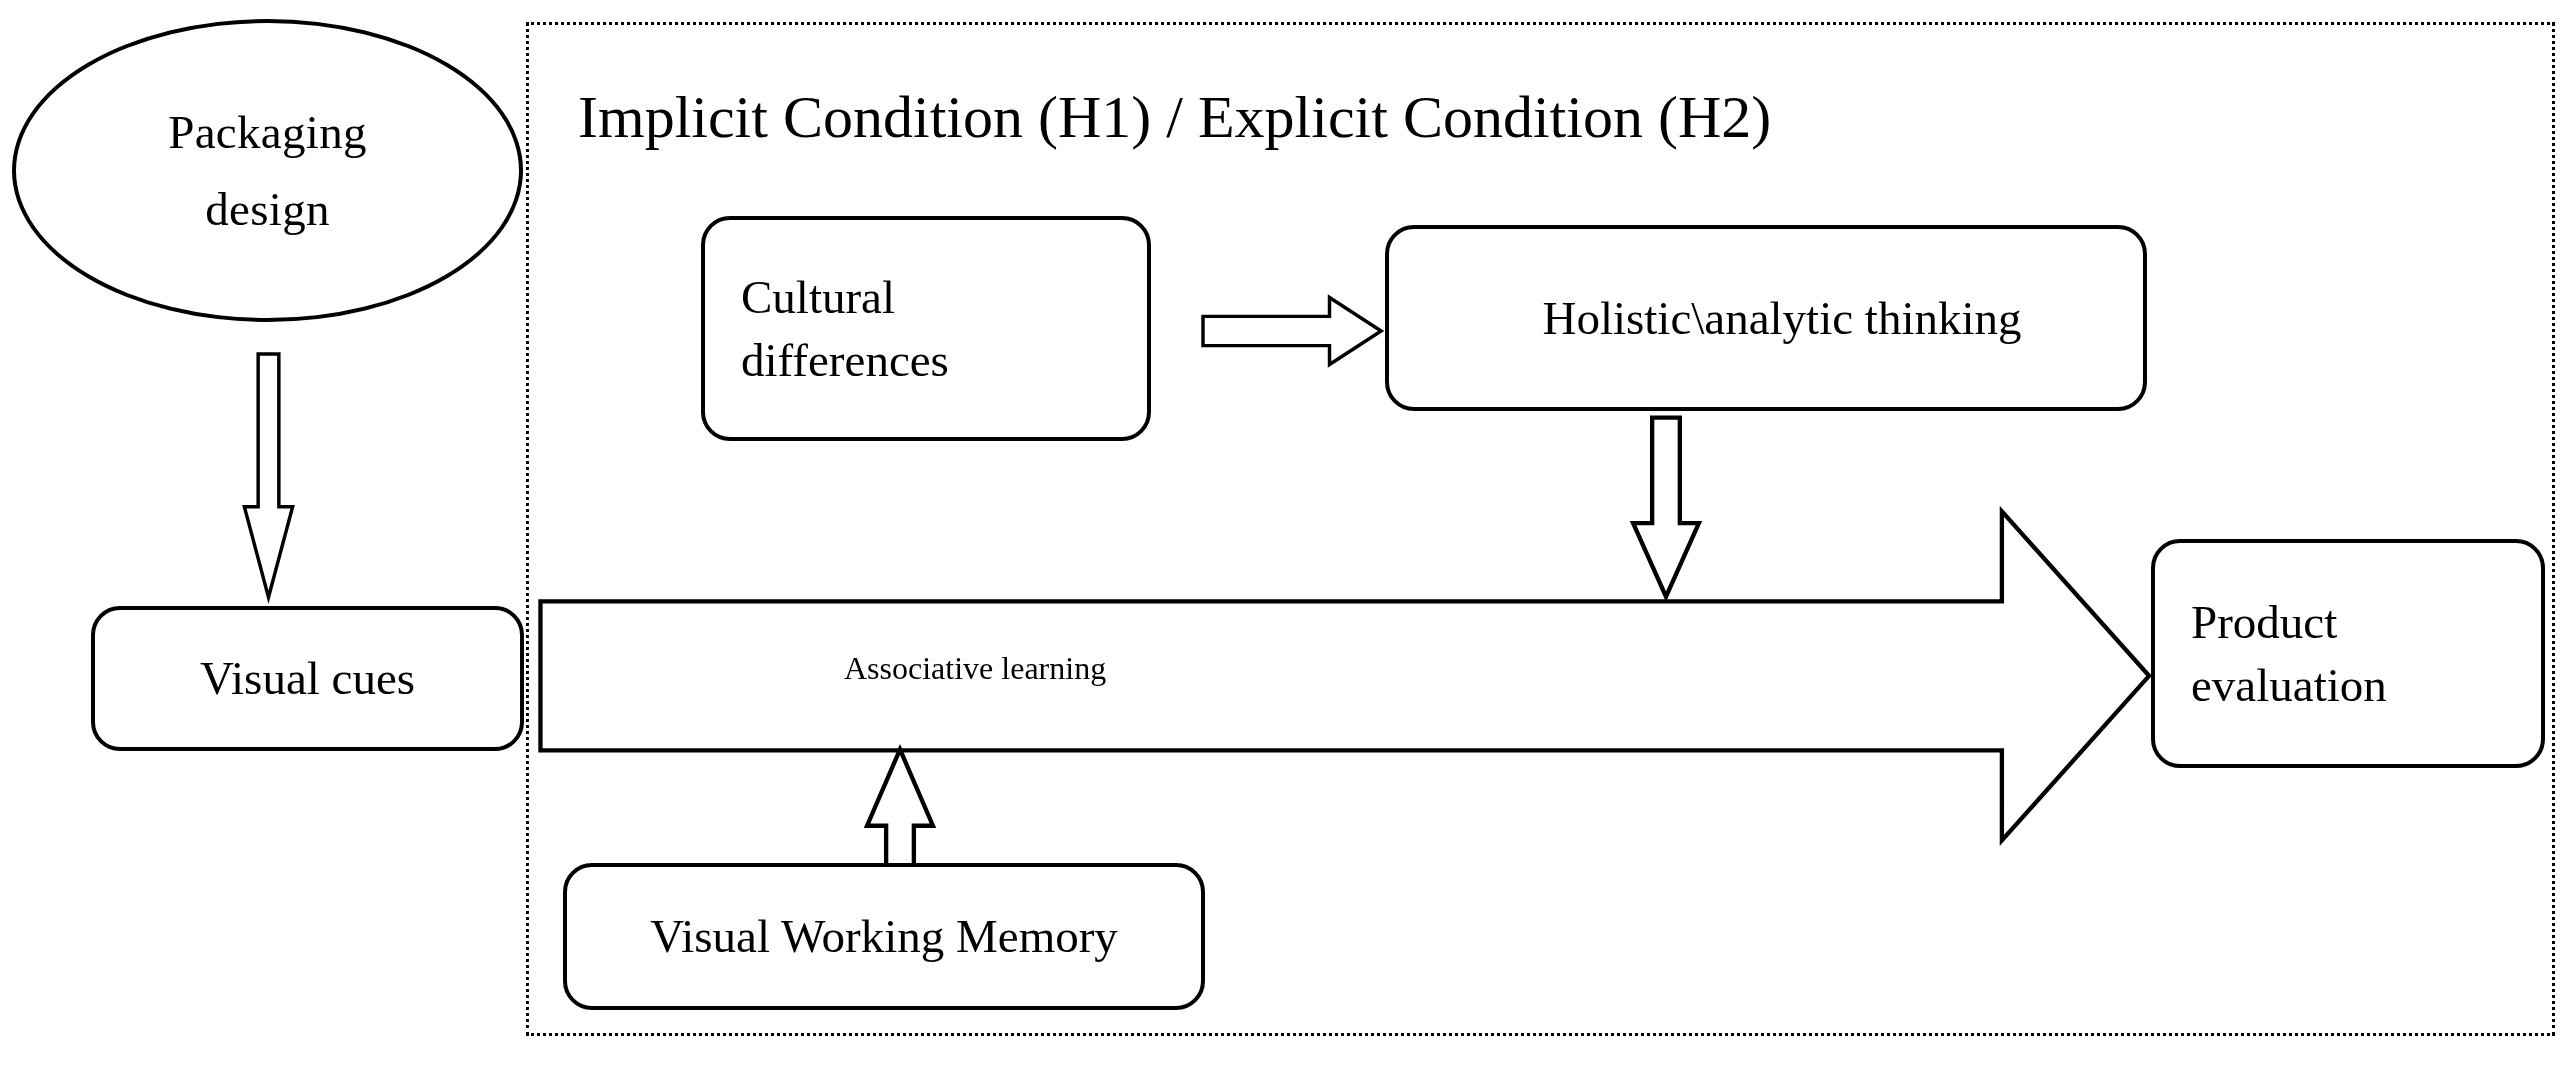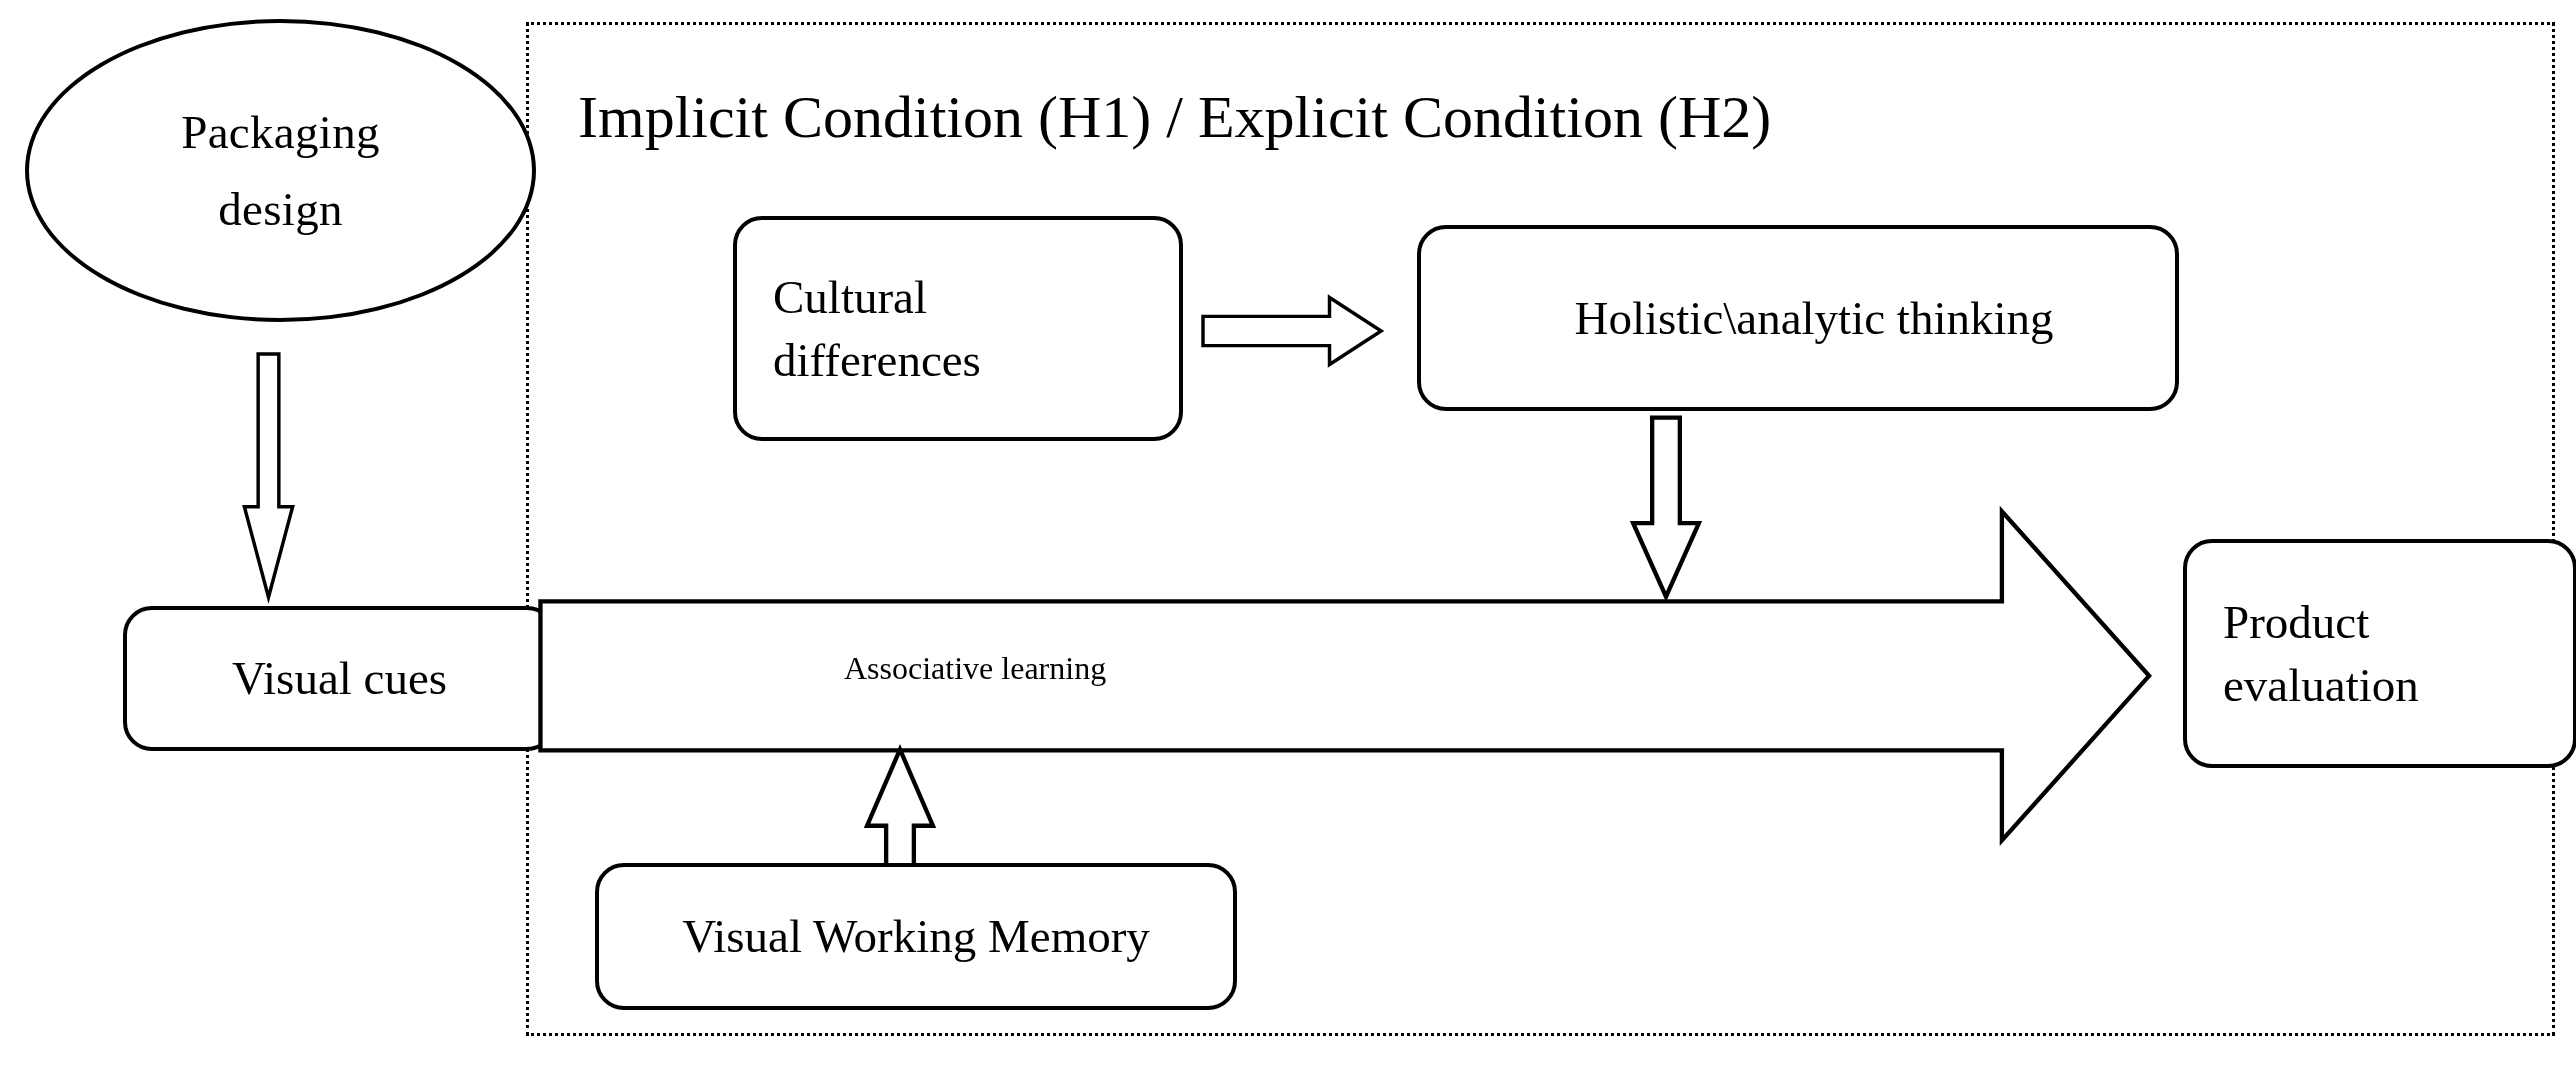--- a/index.html
+++ b/index.html
@@ -40,21 +40,20 @@
     white-space: nowrap;
   }
 
   
   .rbox {
     border: 4.3px solid #000000;
     border-radius: 29px;
     display: flex;
     flex-direction: column;
     justify-content: center;
-    margin-left: 32px;
   }
   .rbox .line {
     font-size: 47px;
     line-height: 1.32;
     white-space: nowrap;
   }
   .rbox.pad-left { padding-left: 36px; }
   .rbox.center-txt { align-items: center; }
 
   
@@ -100,21 +99,21 @@
 </style>
 </head>
 <body>
 
 <div id="canvas">
 
   <div class="dotted-container" style="left:526px; top:21.6px; width:2029px; height:1014px;"></div>
 
   <div class="container-title" style="left:578px; top:87px;">Implicit Condition (H1) / Explicit Condition (H2)</div>
 
-  <div class="node ellipse" style="left:25px; top:19px; width:511px; height:303px;gap:23px;">
+  <div class="node ellipse" style="left:12px; top:19px; width:511px; height:303px;gap:23px;">
     <span class="line">Packaging</span>
     <span class="line">design</span>
   </div>
 
   <svg class="arrow-svg" style="left:234px; top:351px; width:69px; height:251px;" viewBox="0 0 80 290">
     <polygon class="arrow-shape-thin" points="28,3 52,3 52,180 68,180 40,285 12,180 28,180"></polygon>
   </svg>
 
   <div class="node rbox center-txt" style="left:91px; top:606px; width:433px; height:145px;">
     <span class="line">Visual cues</span>

